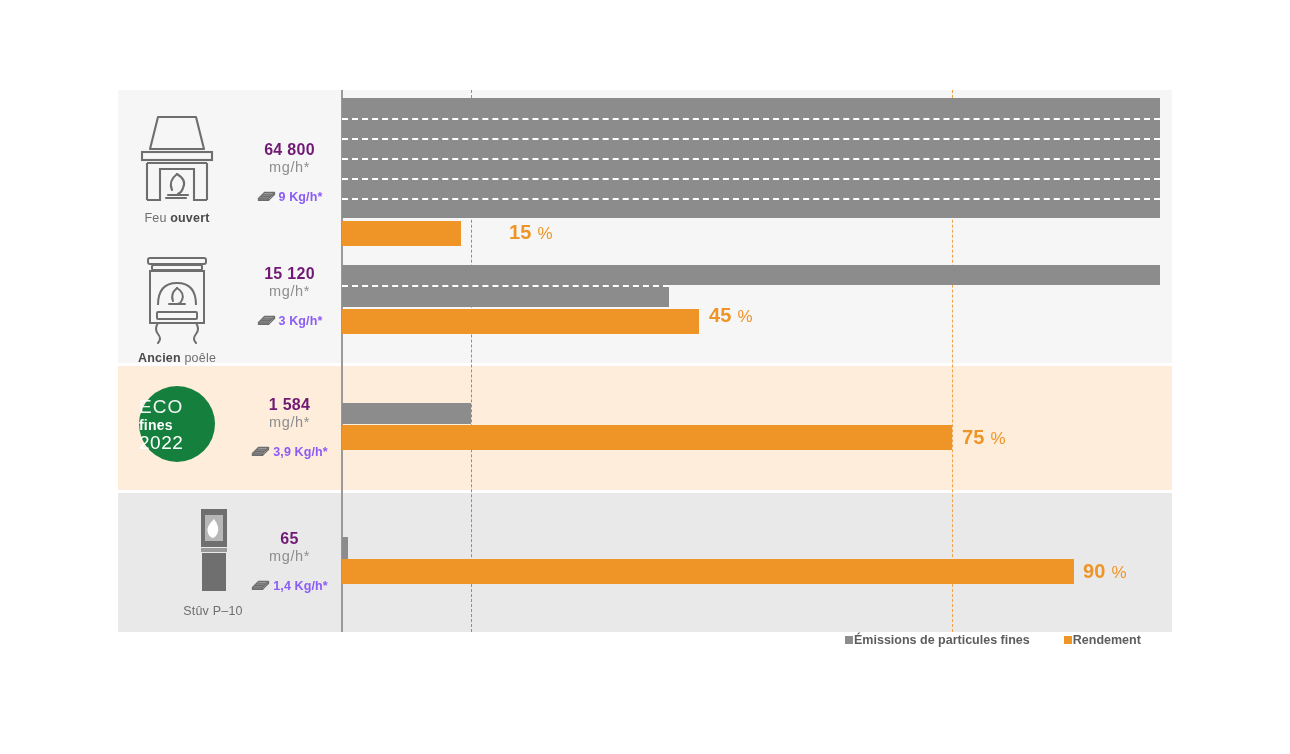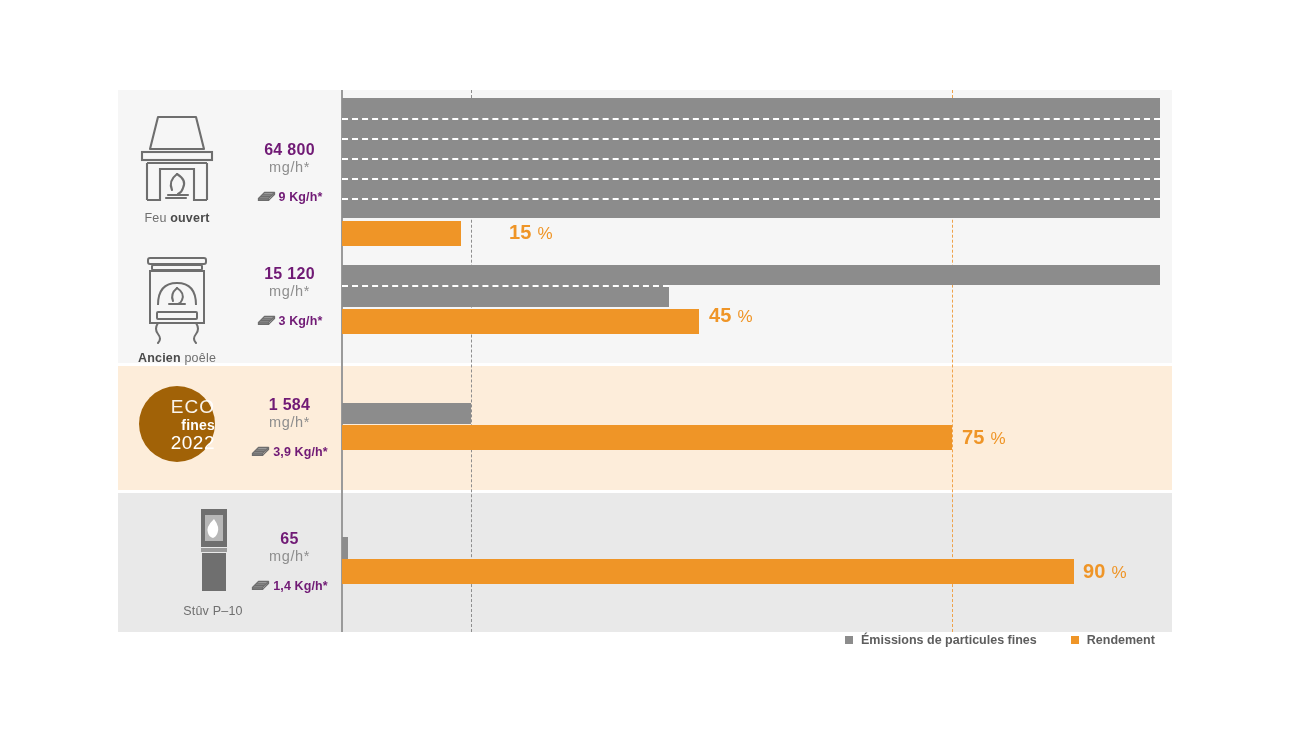--- a/index.html
+++ b/index.html
@@ -21,45 +21,45 @@
   .labelcol{position:absolute;left:118px;width:118px;text-align:center;}
   .iconbox{display:flex;align-items:flex-end;justify-content:center;height:92px;}
   .rowname{margin-top:7px;font-size:12.5px;color:#6f6f6f;letter-spacing:.2px;white-space:nowrap;}
   .rowname b{color:#4a4a4a;font-weight:700;}
 
   
   .numcol{position:absolute;left:238px;width:103px;text-align:center;color:#7d7d7d;}
   .bignum{font-size:16px;font-weight:700;color:#701a75;letter-spacing:.3px;line-height:1.12;white-space:nowrap;}
   .unit{font-size:14.5px;color:#8e8e8e;letter-spacing:.6px;line-height:1.2;}
   .woodline{margin-top:13px;display:flex;align-items:center;justify-content:center;gap:3px;
-            font-size:12.5px;color:#701a75;font-weight:600;white-space:nowrap;letter-spacing:.1px;}
+            font-size:12.5px;color:#8b5cf6;font-weight:600;white-space:nowrap;letter-spacing:.1px;}
 
   
   .axis{position:absolute;left:341px;top:90px;width:1.6px;height:542px;background:#9a9a9a;}
 
   .vline{position:absolute;top:90px;width:0;height:542px;border-left:1.6px dashed #8e8e8e;}
   .vline.orange{border-left-color:#efa24a;}
 
   .gbar{position:absolute;background:#8c8c8c;}
   .gfold{position:absolute;left:0;right:0;height:0;border-top:2px dashed #ffffff;}
 
   .obar{position:absolute;background:#ef9527;height:25px;}
   .olabel{position:absolute;font-size:20px;font-weight:700;color:#ef9527;white-space:nowrap;letter-spacing:.2px;}
   .olabel .pct{font-weight:400;font-size:17px;}
 
   
-  .eco{width:76px;height:76px;border-radius:50%;background:#a16207;color:#fff;
-       display:flex;flex-direction:column;align-items:flex-end;justify-content:center;line-height:1;}
+  .eco{width:76px;height:76px;border-radius:50%;background:#15803d;color:#fff;
+       display:flex;flex-direction:column;align-items:flex-start;justify-content:center;line-height:1;}
   .eco .e1{font-size:19px;font-weight:300;letter-spacing:1px;opacity:.93;}
   .eco .e2{font-size:14px;font-weight:700;letter-spacing:.2px;margin-top:2px;}
   .eco .e3{font-size:19px;font-weight:300;letter-spacing:.5px;margin-top:1px;}
 
   
   .legend{position:absolute;left:845px;top:633px;display:flex;align-items:center;gap:34px;}
-  .lg{display:flex;align-items:center;gap:8px;font-size:12.5px;font-weight:700;color:#5d5d5d;white-space:nowrap;}
+  .lg{display:flex;align-items:center;gap:1px;font-size:12.5px;font-weight:700;color:#5d5d5d;white-space:nowrap;}
   .sw{width:8px;height:8px;display:inline-block;}
   .sw.grey{background:#8c8c8c;}
   .sw.orange{background:#ef9527;}
 </style>
 </head>
 <body>
 
 <div id="stage">
 
   <div class="band b1"></div>

